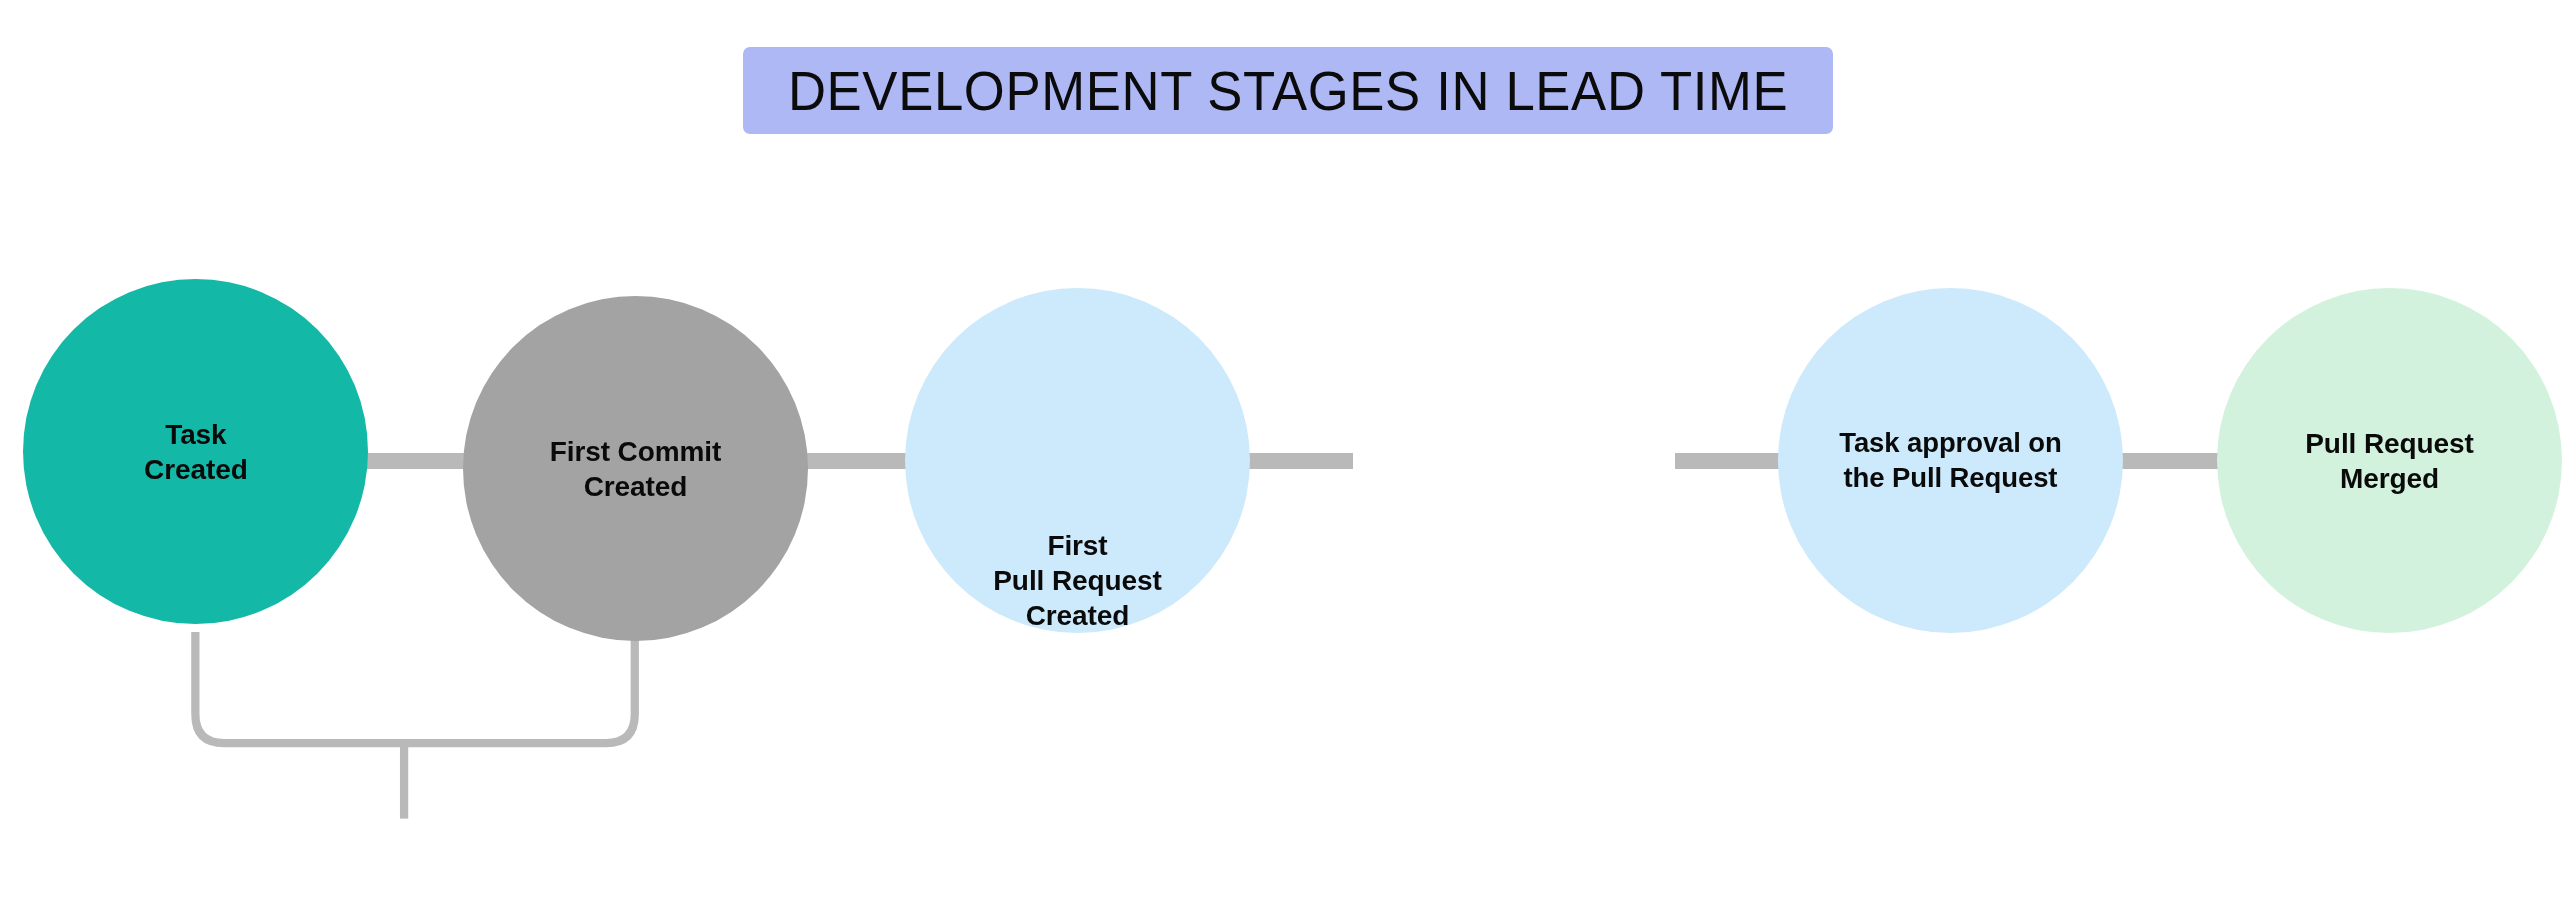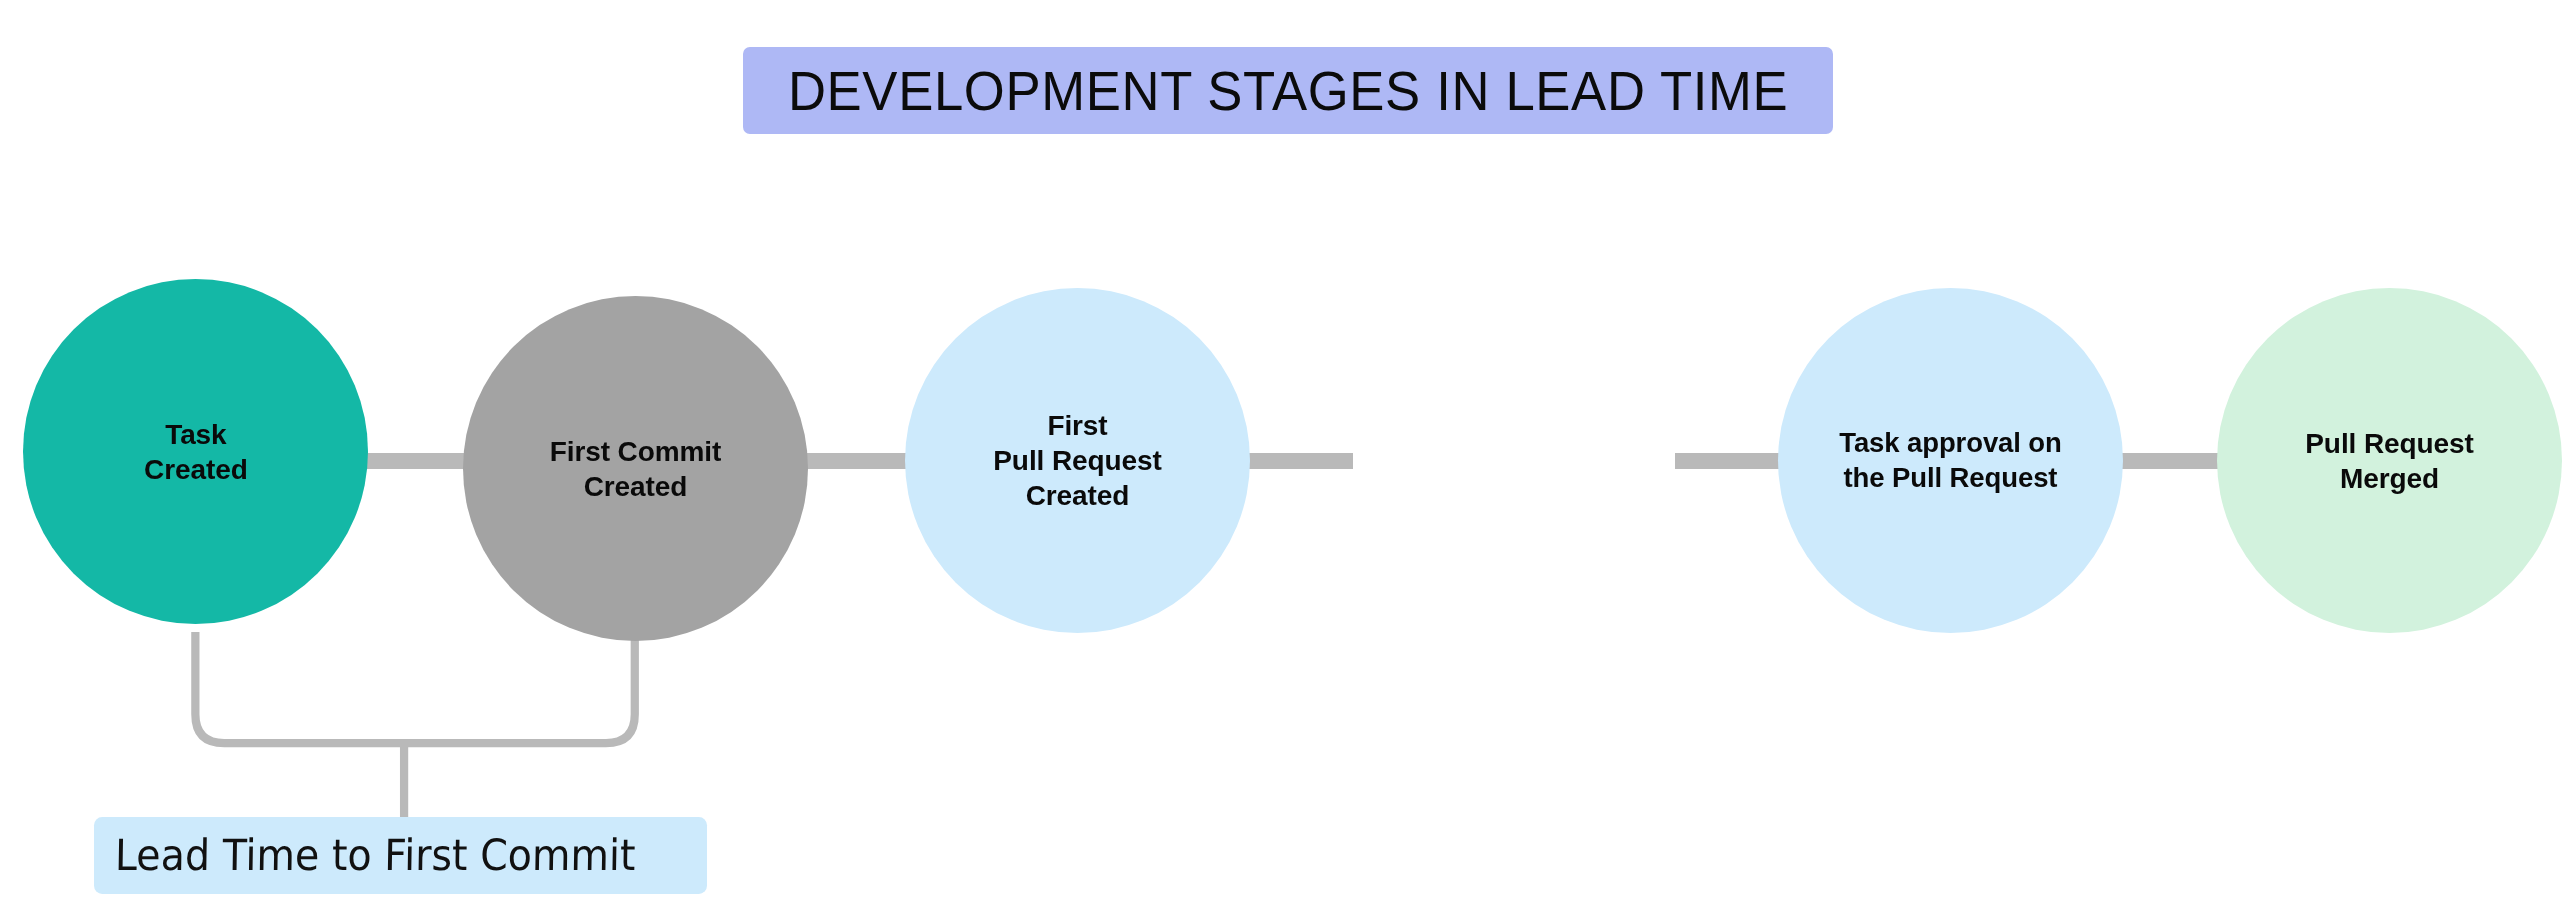--- a/index.html
+++ b/index.html
@@ -148,35 +148,32 @@
   <div class="circle" style="left:23.4px; top:279px; background:#14b8a6;">
     <span class="circle-label">Task
 Created</span>
   </div>
 
   <div class="circle" style="left:463px; top:296px; background:#a3a3a3;">
     <span class="circle-label">First Commit
 Created</span>
   </div>
 
-  <div class="circle" style="left:905px; top:288px; background:#cdeafc;">
+  <div class="circle" style="left:905px; top:288px; background:#cdeafc;align-items:flex-end;">
     <span class="circle-label">First
 Pull Request
 Created</span>
   </div>
 
 
   <div class="circle wide" style="left:1778px; top:288px; background:#cdeafc;">
     <span class="circle-label">Task approval on
 the Pull Request</span>
   </div>
 
   <div class="circle" style="left:2217px; top:288px; background:#d2f2dd;">
     <span class="circle-label">Pull Request
 Merged</span>
   </div>
 
-  <div class="lead-label-box" style="background:#cdeafc;">
-    <span class="lead-label-text">Lead Time to First Commit</span>
-  </div>
 
 </div>
 
 
 </body></html>

